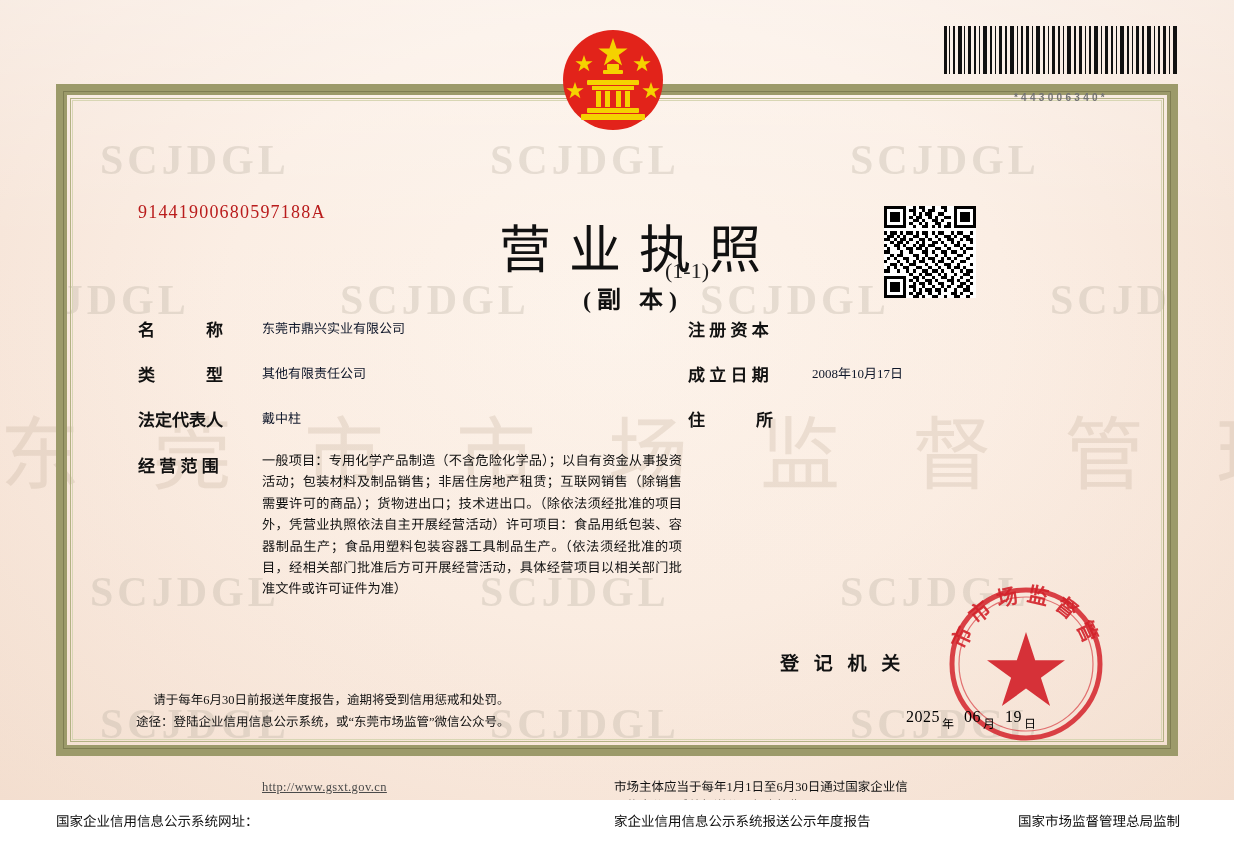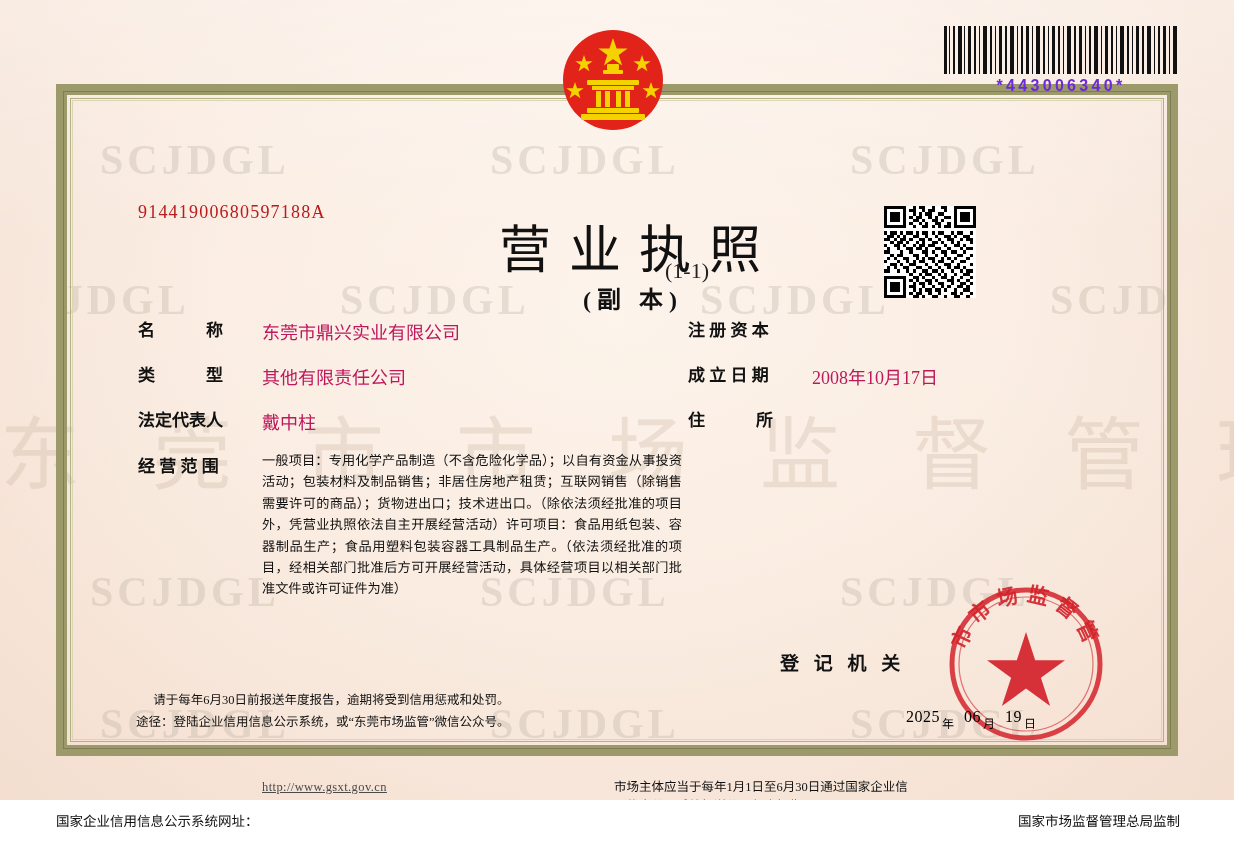--- a/index.html
+++ b/index.html
@@ -102,24 +102,24 @@
     width: 234px;
     text-align: center;
   }
   .barcode {
     height: 48px;
     width: 234px;
     display: block;
   }
   .barcode-num {
     font-family: "Liberation Sans", sans-serif;
-    font-size: 16px;
+    font-size: 10px;
     letter-spacing: 3.3px;
-    color: #6d28d9;
-    margin-top: 3px;
+    color: #737373;
+    margin-top: 18px;
     font-weight: bold;
   }
 
   
   .emblem {
     position: absolute;
     left: 551px; top: 22px;
     width: 124px; height: 124px;
   }
 
@@ -193,22 +193,22 @@
   
   .field-label {
     position: absolute;
     font-size: 17px;
     font-weight: bold;
     color: #111;
     white-space: nowrap;
   }
   .field-value {
     position: absolute;
-    font-size: 18px;
-    color: #be185d;
+    font-size: 13px;
+    color: #0f172a;
     white-space: nowrap;
   }
 
   .scope-text {
     position: absolute;
     left: 262px; top: 450px;
     width: 420px;
     font-size: 13.2px;
     line-height: 1.62;
     color: #111;
@@ -667,16 +667,17 @@
   <div class="notice">
     <div>请于每年6月30日前报送年度报告，逾期将受到信用惩戒和处罚。</div>
     <div>途径：登陆企业信用信息公示系统，或“东莞市场监管”微信公众号。</div>
   </div>
 
   <div class="gsxt-url">http://www.gsxt.gov.cn</div>
   <div class="mid-note">市场主体应当于每年1月1日至6月30日通过国家企业信用信息公示系统报送公示年度报告</div>
 
   <div class="bottom-strip">
     <div class="bl-left">国家企业信用信息公示系统网址：</div>
+    <div class="bl-mid">家企业信用信息公示系统报送公示年度报告</div>
     <div class="bl-right">国家市场监督管理总局监制</div>
   </div>
 
 </div>
 
 </body></html>

